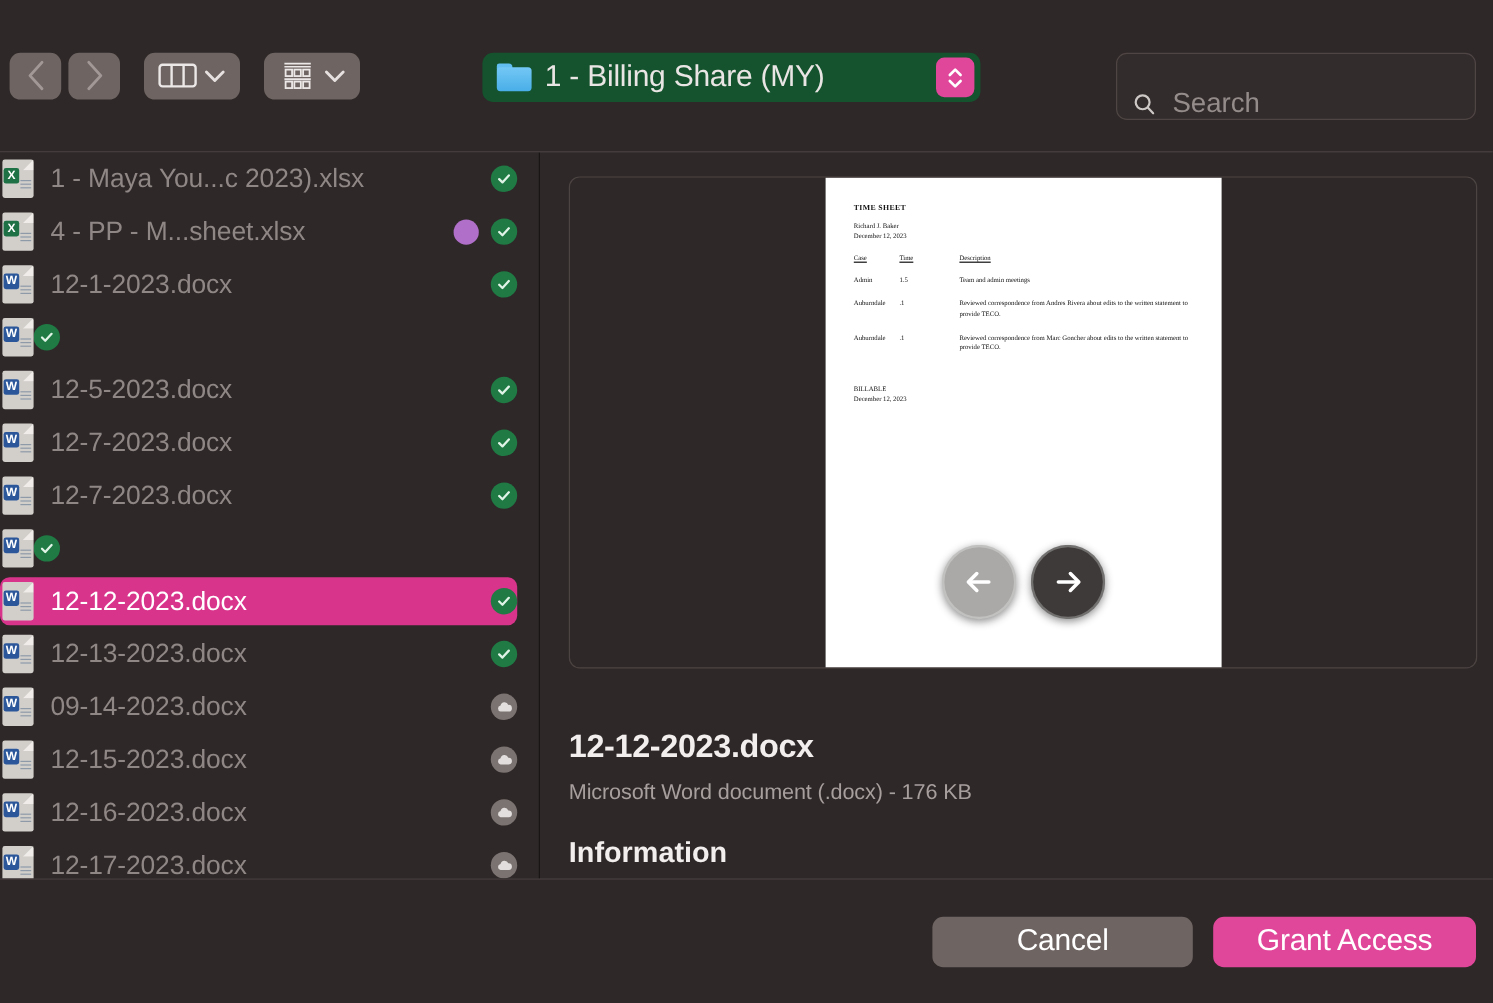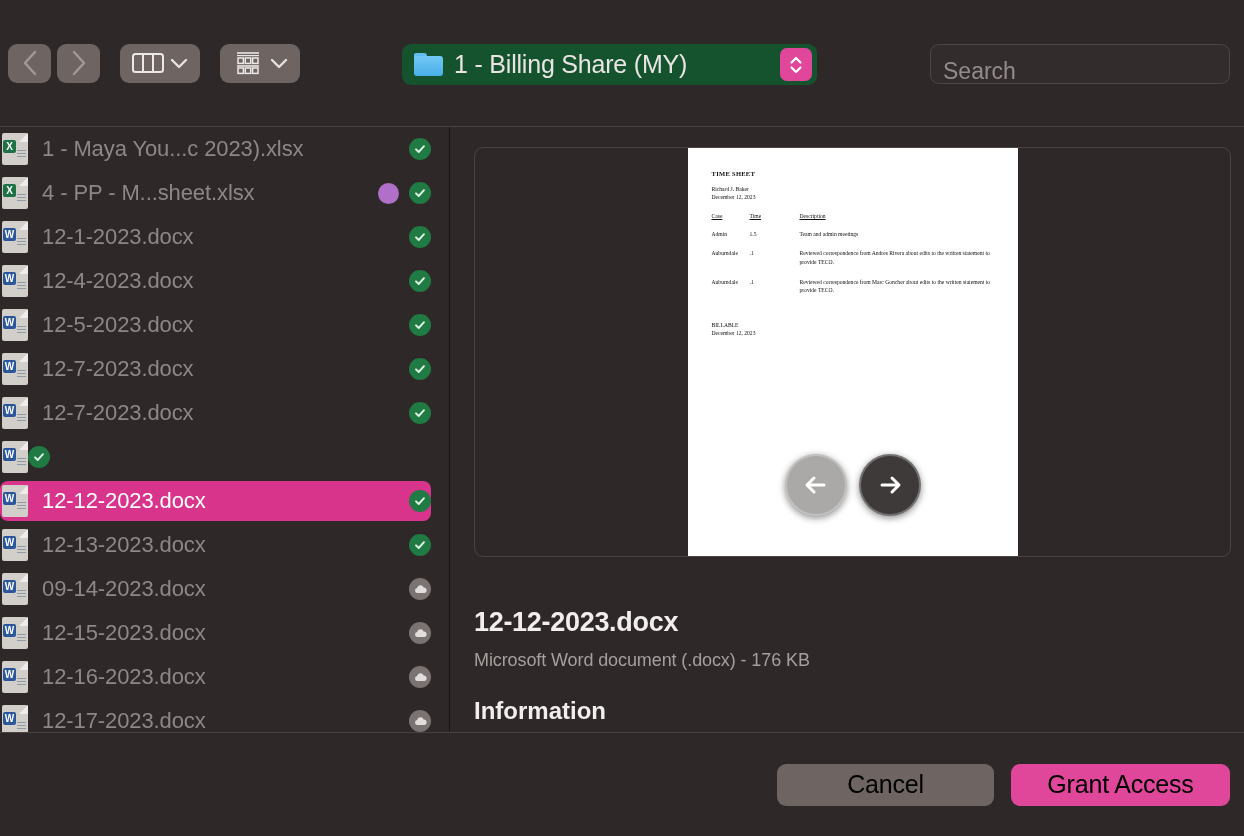--- a/index.html
+++ b/index.html
@@ -117,29 +117,28 @@
     justify-content: center;
     gap: 2px;
     flex: 0 0 32px;
   }
 
   .search-field {
     position: absolute;
     right: 14px;
     top: 44px;
     width: 300px;
-    height: 40px;
+    height: 56px;
     border-radius: 9px;
     border: 1px solid #4e4544;
     background: #332c2c;
     display: flex;
-    align-items: center;
+    align-items: flex-end;
     padding: 0 12px;
     gap: 13px;
-    flex-direction: column;
   }
   .search-text {
     font-size: 23px;
     color: #948c8b;
     background: transparent;
     border: none;
     outline: none;
     font-family: "Liberation Sans", sans-serif;
     width: 100%;
   }
@@ -388,21 +387,21 @@
     padding-right: 14px;
     gap: 17px;
   }
   .btn {
     height: 42px;
     border-radius: 9px;
     font-size: 25px;
     display: flex;
     align-items: center;
     justify-content: center;
-    color: #000000;
+    color: #ffffff;
     border: none;
     font-family: "Liberation Sans", sans-serif;
     letter-spacing: -0.2px;
     cursor: default;
   }
   .btn.cancel { width: 217px; background: #6e6563; }
   .btn.primary { width: 219px; background: #e0479a; }
 </style>
 </head>
 <body>
@@ -528,21 +527,20 @@
           </div>
         </div>
         <div class="row">
           <div class="row-inner">
             <div class="doc-icon word">
               <div class="page"></div>
               <div class="fold"></div>
               <div class="badge-letter">W</div>
               <div class="lines"></div>
             </div>
-            <div class="row-name">12-4-2023.docx</div>
             <div class="badge check">
               <svg width="14" height="14" viewBox="0 0 14 14">
                 <path d="M3 7.3 L5.7 10 L11 4.2" fill="none" stroke="#dff3e6" stroke-width="1.9" stroke-linecap="round" stroke-linejoin="round"></path>
               </svg>
             </div>
           </div>
         </div>
         <div class="row">
           <div class="row-inner">
             <div class="doc-icon word">

